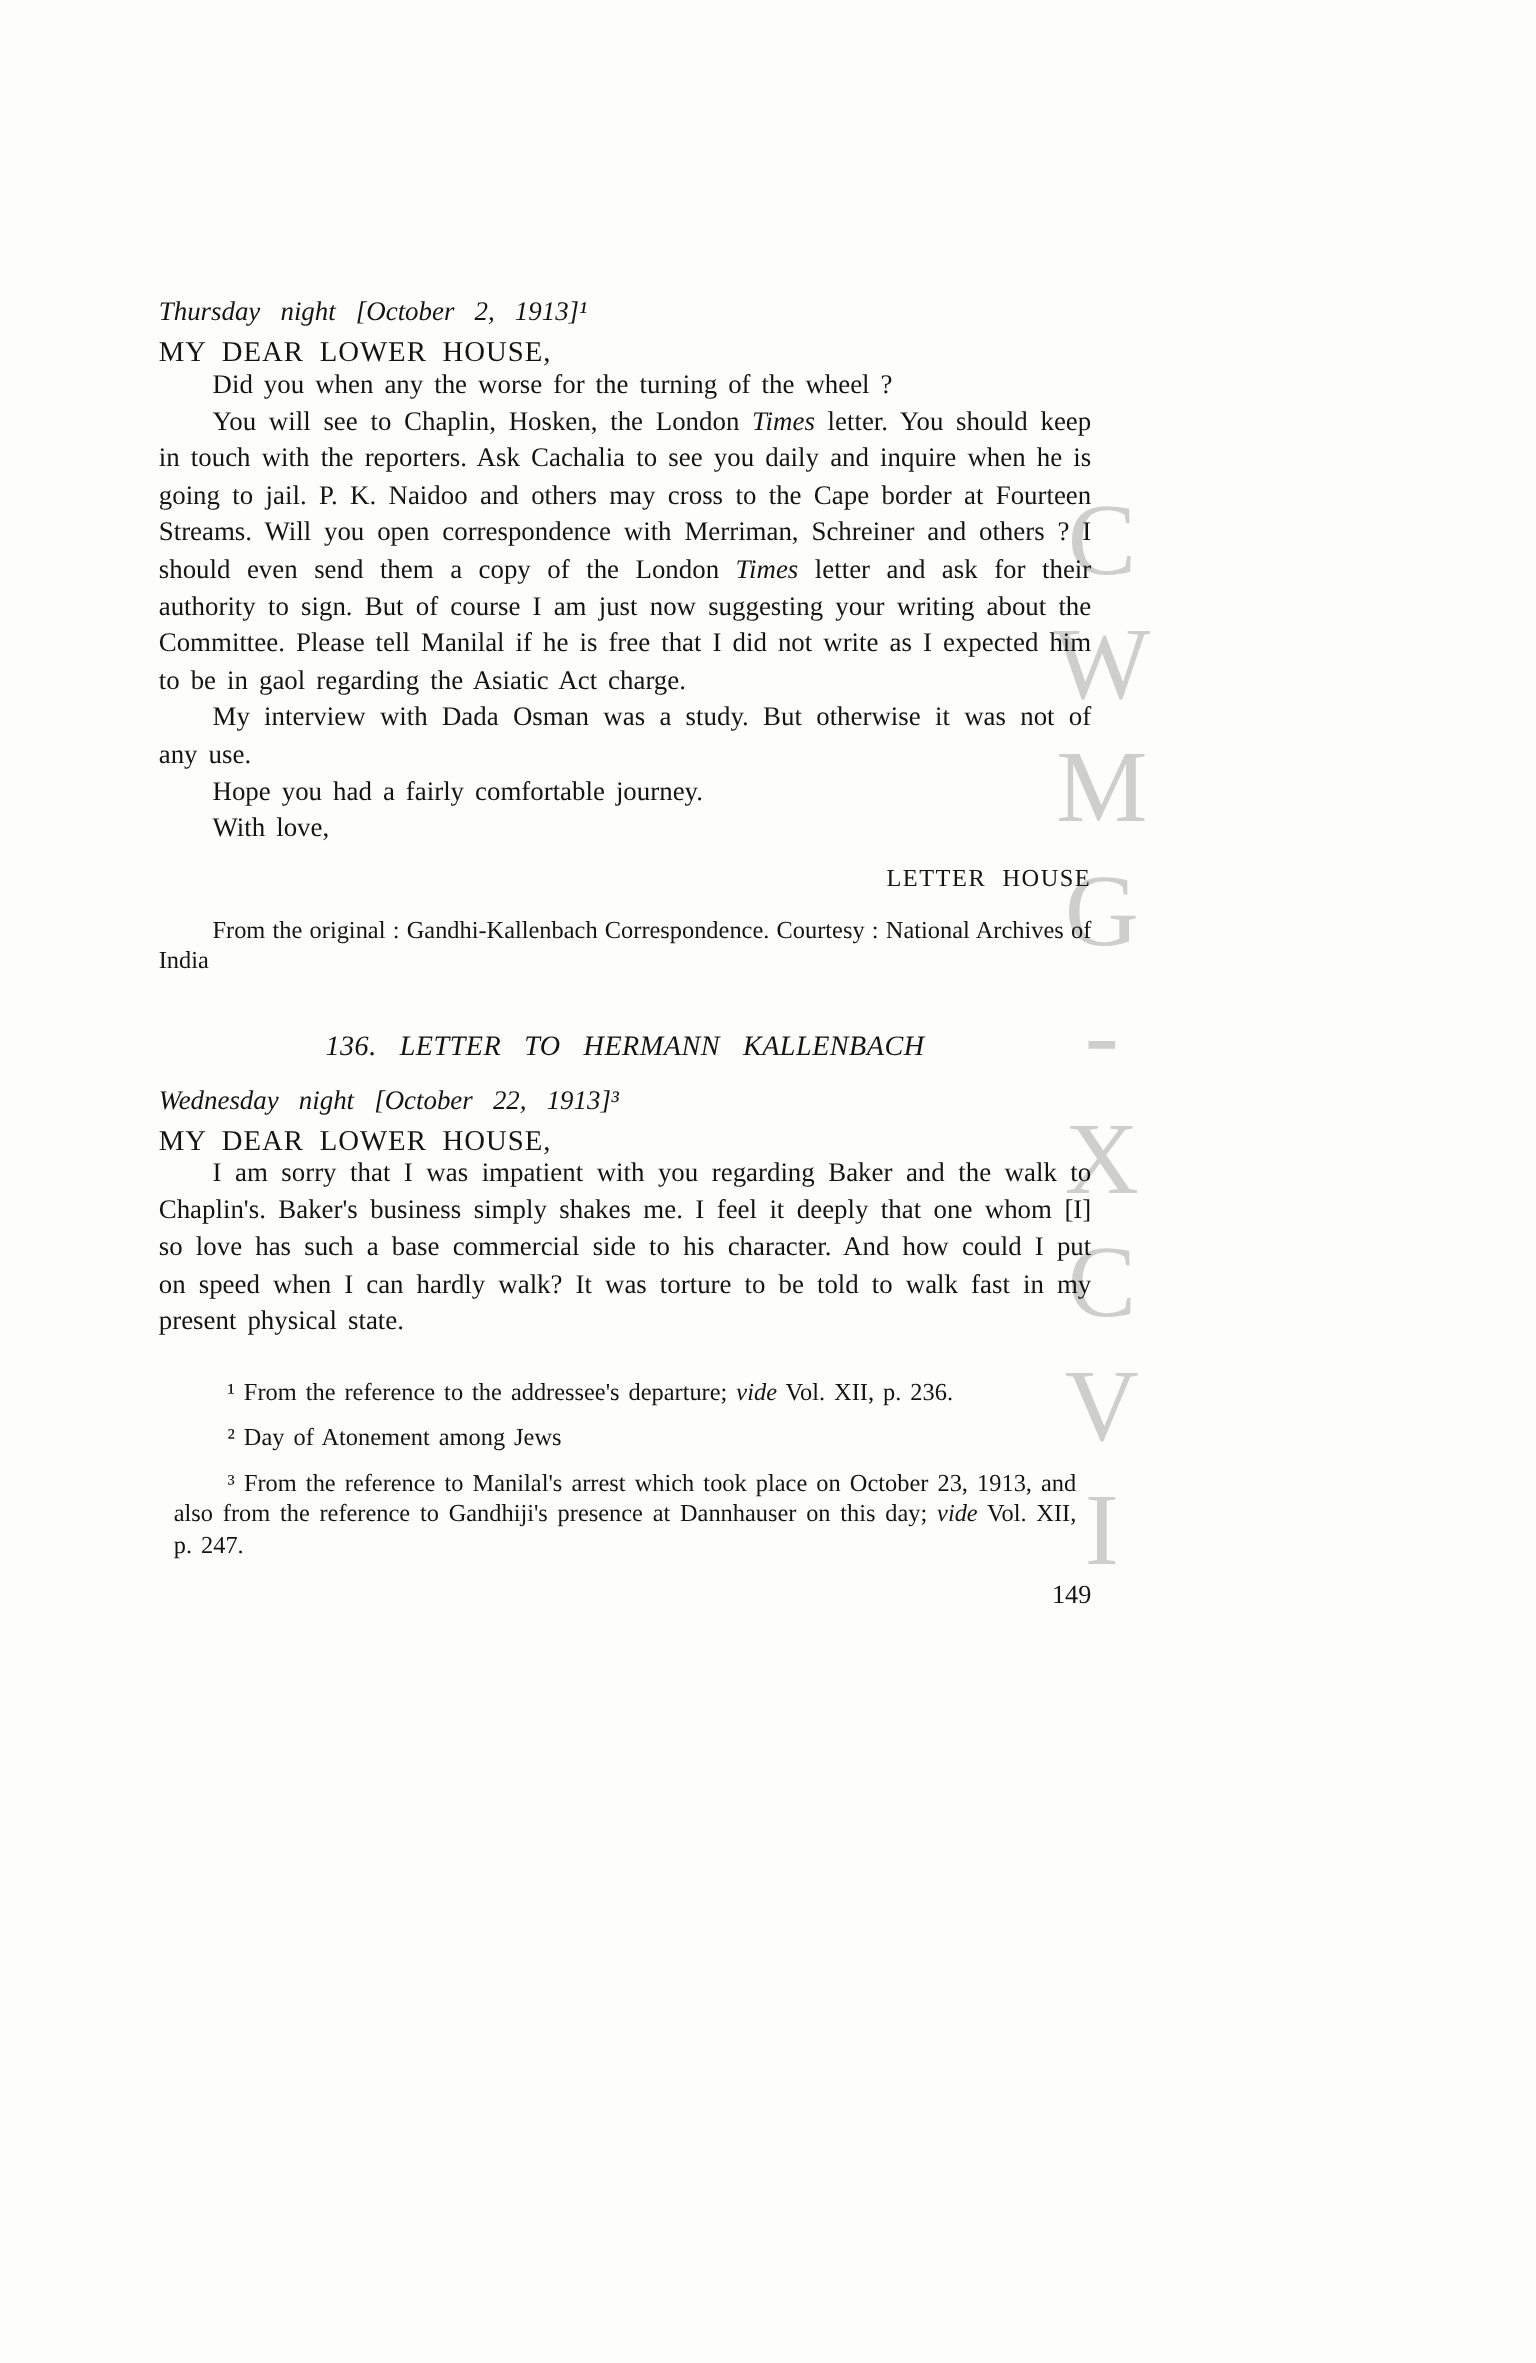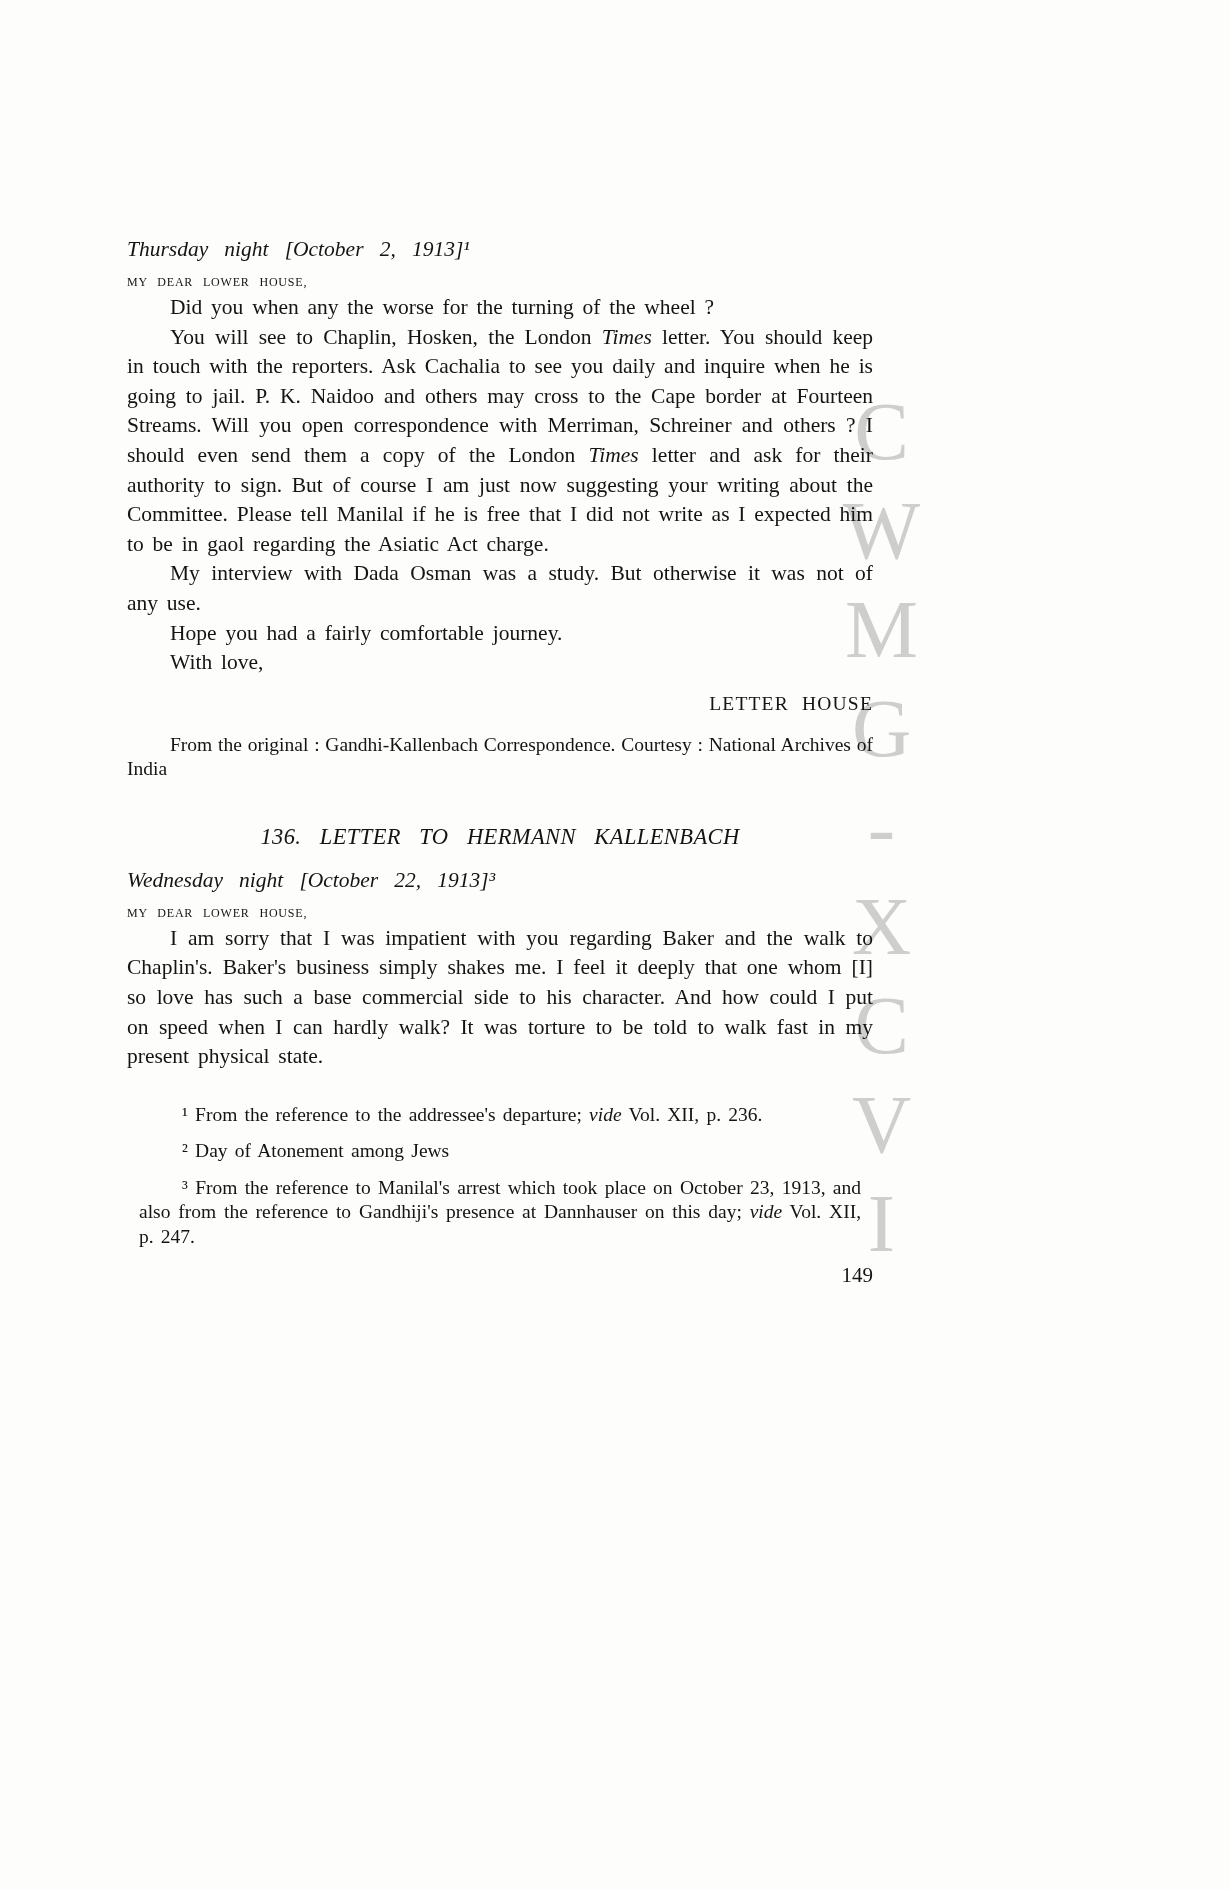--- a/index.html
+++ b/index.html
@@ -47,21 +47,21 @@
   .dateline {
     margin-top: 17px;
     text-align: left;
     font-style: italic;
     font-size: 21.5px;
     line-height: 26px;
     word-spacing: 0.5em;
   }
   .salutation {
     margin-top: 9px;
-    font-size: 12px;
+    font-size: 23px;
     line-height: 22px;
     letter-spacing: 0.8px;
     word-spacing: 6px;
   }
   .para {
     margin: 0;
     font-size: 21.5px;
     line-height: 29.6px;
     text-align: justify;
     text-indent: 43px;

